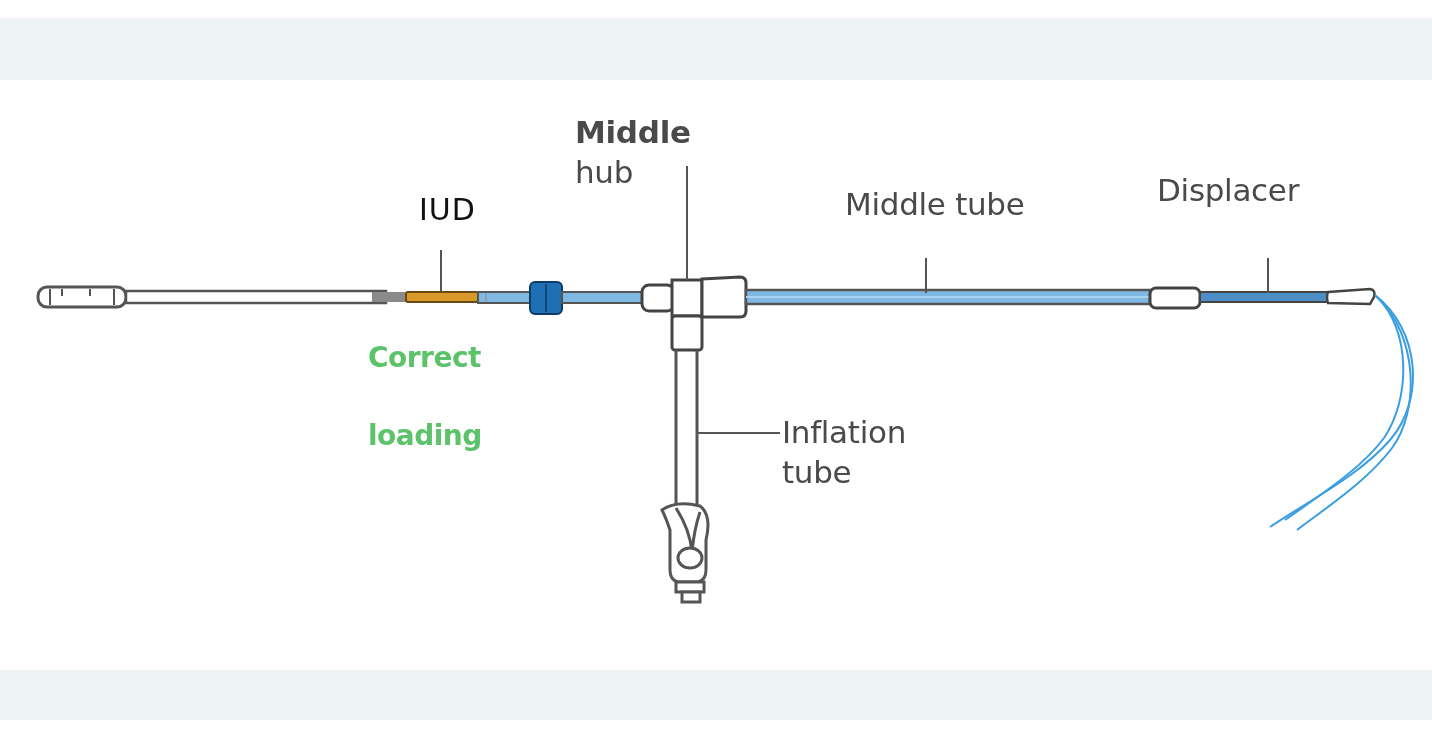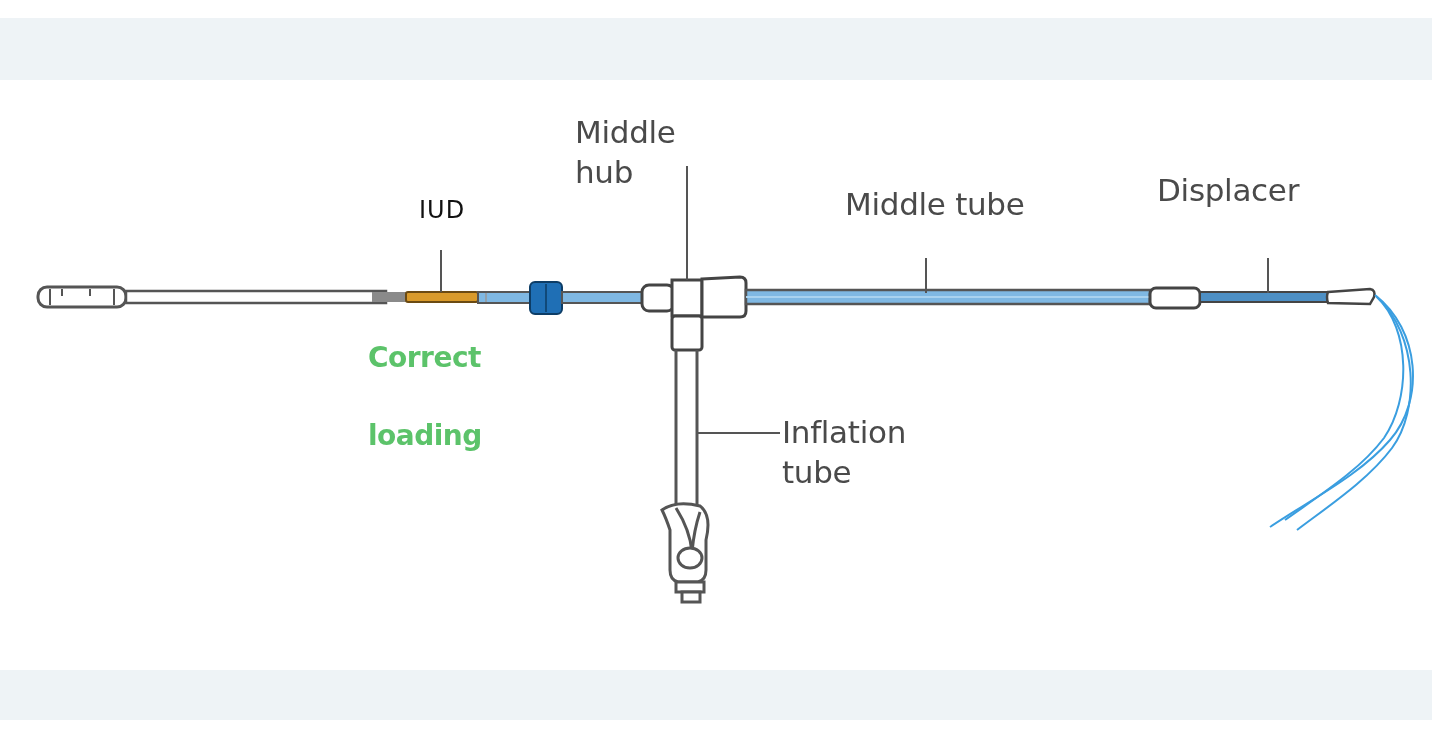--- a/index.html
+++ b/index.html
@@ -3,21 +3,21 @@
   <meta charset="utf-8">
   <style>
     html, body { margin: 0; padding: 0; background: #ffffff; }
     body { width: 1432px; height: 744px; position: relative; overflow: hidden; font-family: "DejaVu Sans", sans-serif; }
     .band { position: absolute; left: 0; width: 1432px; background: #eef3f6; }
     .band-top { top: 18px; height: 62px; }
     .band-bottom { top: 670px; height: 50px; }
     svg { position: absolute; left: 0; top: 0; }
     .lbl { position: absolute; color: #4a4a4a; font-size: 31px; line-height: 40px; font-family: "DejaVu Sans", sans-serif; letter-spacing: -0.3px; }
     .lbl-green { color: #5cc36a; font-size: 28px; line-height: 36px; font-weight: bold; letter-spacing: -0.5px; }
-    .lbl-iud { color: #111111; font-size: 24px; line-height: 36px; font-family: "DejaVu Sans", sans-serif; letter-spacing: 1px; }
+    .lbl-iud { color: #111111; font-size: 30px; line-height: 36px; font-family: "DejaVu Sans", sans-serif; letter-spacing: 1px; }
   </style>
 </head>
 <body>
 
 <div class="band band-top"></div>
 <div class="band band-bottom"></div>
 
 <svg width="1432" height="744" viewBox="0 0 1432 744">
 
   <g>
@@ -93,21 +93,21 @@
     <rect x="676" y="582" width="28" height="10" fill="#fff"></rect>
     <rect x="682" y="592" width="18" height="10" fill="#fff"></rect>
   </g>
 </svg>
 
 <div class="lbl lbl-iud" style="left:419px; top:192px;">IUD</div>
 
 <div class="lbl lbl-green" style="left:368px; top:340px;">Correct</div>
 <div class="lbl lbl-green" style="left:368px; top:372px;margin-top:46px;">loading</div>
 
-<div class="lbl" style="left:575px; top:112px;">Middle</div>
+<div class="lbl" style="left:575px; top:112px;font-weight:bold;">Middle</div>
 <div class="lbl" style="left:575px; top:152px;">hub</div>
 
 <div class="lbl" style="left:845px; top:184px;">Middle tube</div>
 
 <div class="lbl" style="left:1157px; top:170px;">Displacer</div>
 
 <div class="lbl" style="left:782px; top:412px;">Inflation</div>
 <div class="lbl" style="left:782px; top:452px;text-align:center;">tube</div>
 
 </body></html>

